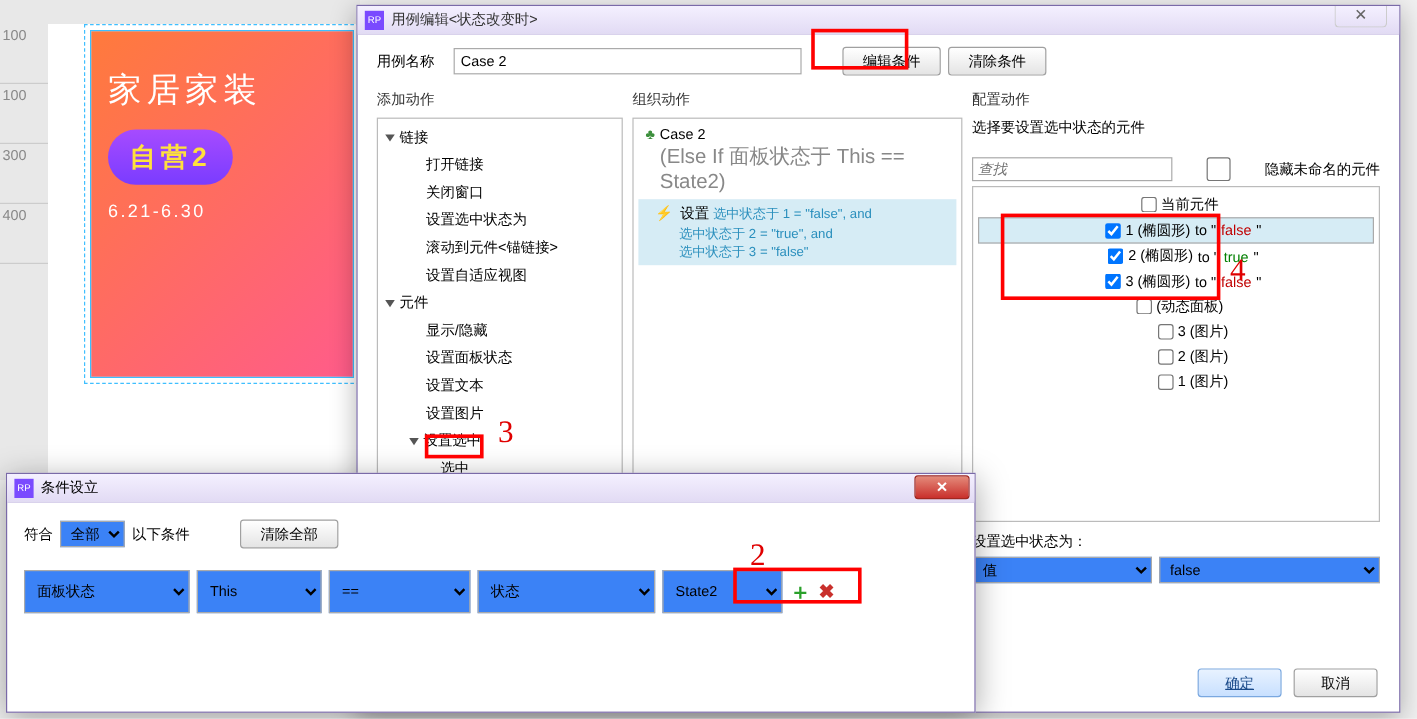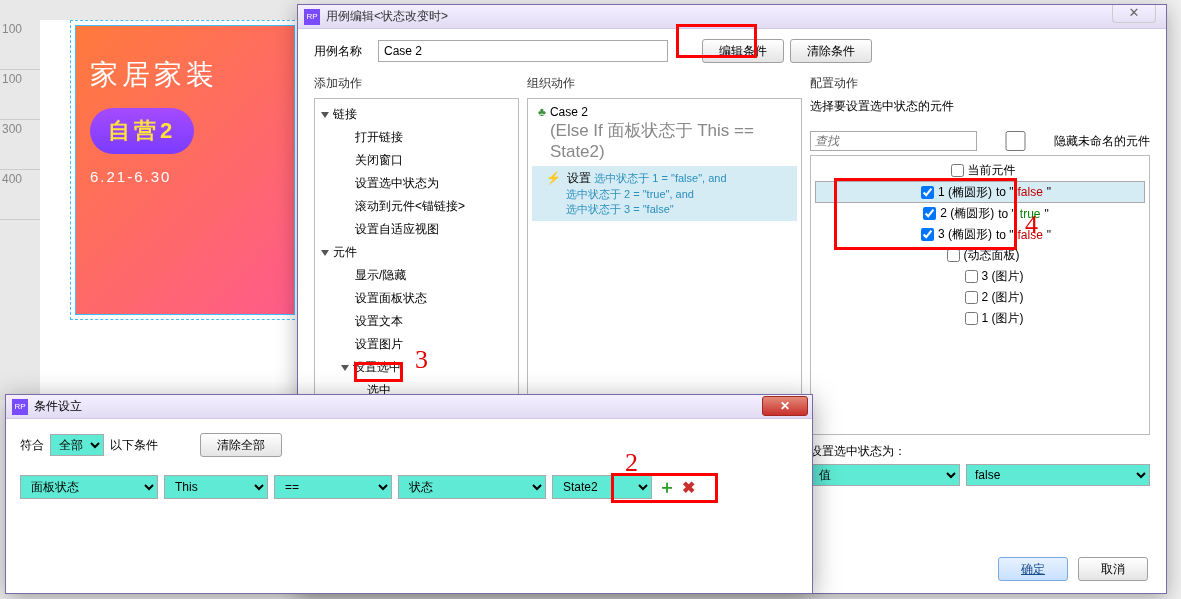--- a/index.html
+++ b/index.html
@@ -54,35 +54,35 @@
 .search-row input { flex:1; height:20px; border:1px solid #aaa; padding:0 4px; font-style:italic; color:#888;}
 .cb { width:13px; height:13px; }
 .wtree { border:1px solid #bbb; flex:0 0 280px; padding:4px; overflow:auto;}
 .wtree .row { display:flex; align-items:center; gap:4px; padding:2px 2px 2px 14px;justify-content:center;}
 .wtree .row.sel { background:#d6ecf5; }
 .wtree .row .txt { }
 .wtree .val-f { color:#c00000; }
 .wtree .val-t { color:#008000; }
 .cfg-extra { margin-top:8px;}
 .cfg-extra .hd { margin-bottom:4px;}
-.sel { height:22px; border:1px solid #aaa; background:#5eead4; padding:0 4px;}
+.sel { height:22px; border:1px solid #aaa; background:#3b82f6; padding:0 4px;}
 
 .dlg-foot { position:absolute; bottom:12px; right:18px; display:flex; gap:10px; }
 .dlg-foot .btn { width:70px; }
 .dlg-foot .ok { background:linear-gradient(#e8f2ff,#c8e0ff); border-color:#7aa8e0; color:#1a4a8a;text-decoration:underline;}
 
 
 .dlg-cond { position:absolute; left:5px; top:394px; width:808px; height:200px; background:#fff; border:1px solid #7a6aa8; box-shadow:0 5px 25px rgba(0,0,0,.35); }
 .dlg-cond .titlebar { height:24px; background:linear-gradient(#f4f0ff,#e2dbf4); border-bottom:1px solid #d0c8e8; display:flex; align-items:center;}
 .dlg-cond .titlebar .ico { width:16px; height:16px; background:#7a4aff; margin:0 6px; display:inline-flex; align-items:center; justify-content:center; color:#fff; font-size:8px;}
 .dlg-cond .close-x2 { position:absolute; right:4px; top:1px; width:46px; height:20px; background:linear-gradient(#e48a7a,#c9302c); border:1px solid #a02820; border-radius:3px; color:#fff; text-align:center; font-weight:bold; line-height:18px; cursor:pointer;}
 .cond-body { padding:14px; }
 .cond-top { display:flex; align-items:center; gap:6px; margin-bottom:18px;}
 .cond-row { display:flex; align-items:center; gap:6px;}
-.cond-row .sel, .cond-row input { height:24px; border:1px solid #aaa; padding:0 6px;}
+.cond-row .sel, .cond-row input { height:36px; border:1px solid #aaa; padding:0 6px;}
 .cond-row .w1 { width:138px; }
 .cond-row .w2 { width:104px; }
 .cond-row .w3 { width:118px; }
 .cond-row .w4 { width:148px; }
 .cond-row .w5 { width:100px; }
 .plus { color:#2aa02a; font-size:18px; font-weight:bold; cursor:pointer;}
 .del { color:#c9302c; font-size:16px; font-weight:bold; cursor:pointer;}
 
 
 .ann { position:absolute; color:#e00000; font-family: cursive; font-size:26px; pointer-events:none;}

